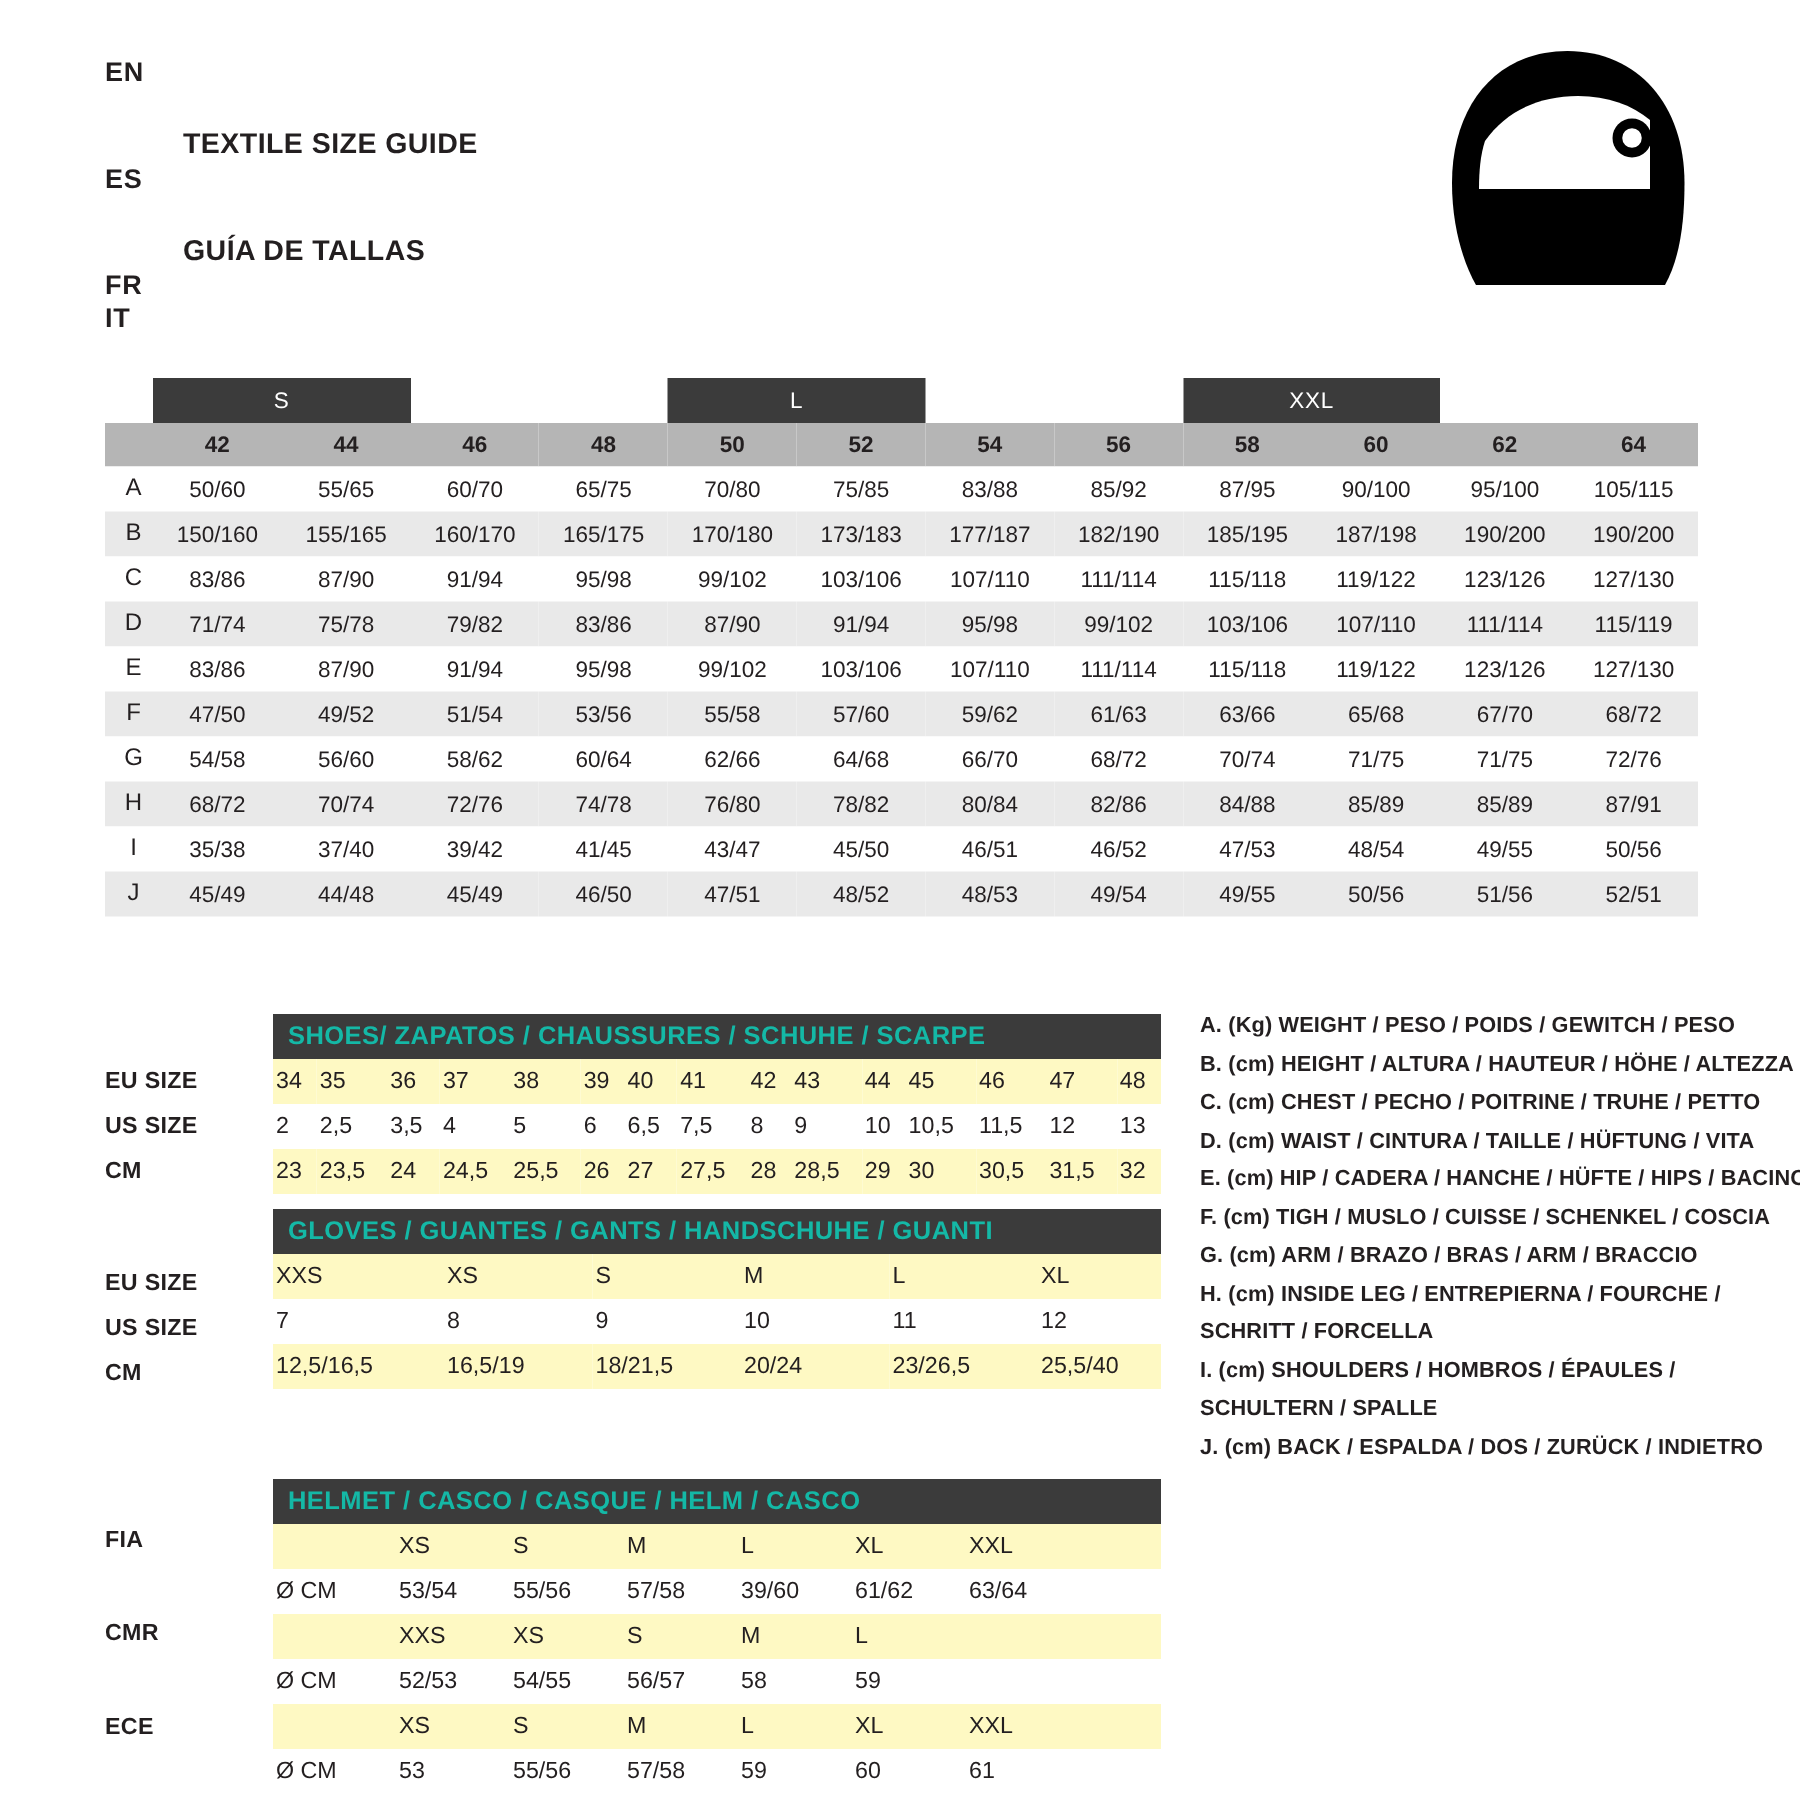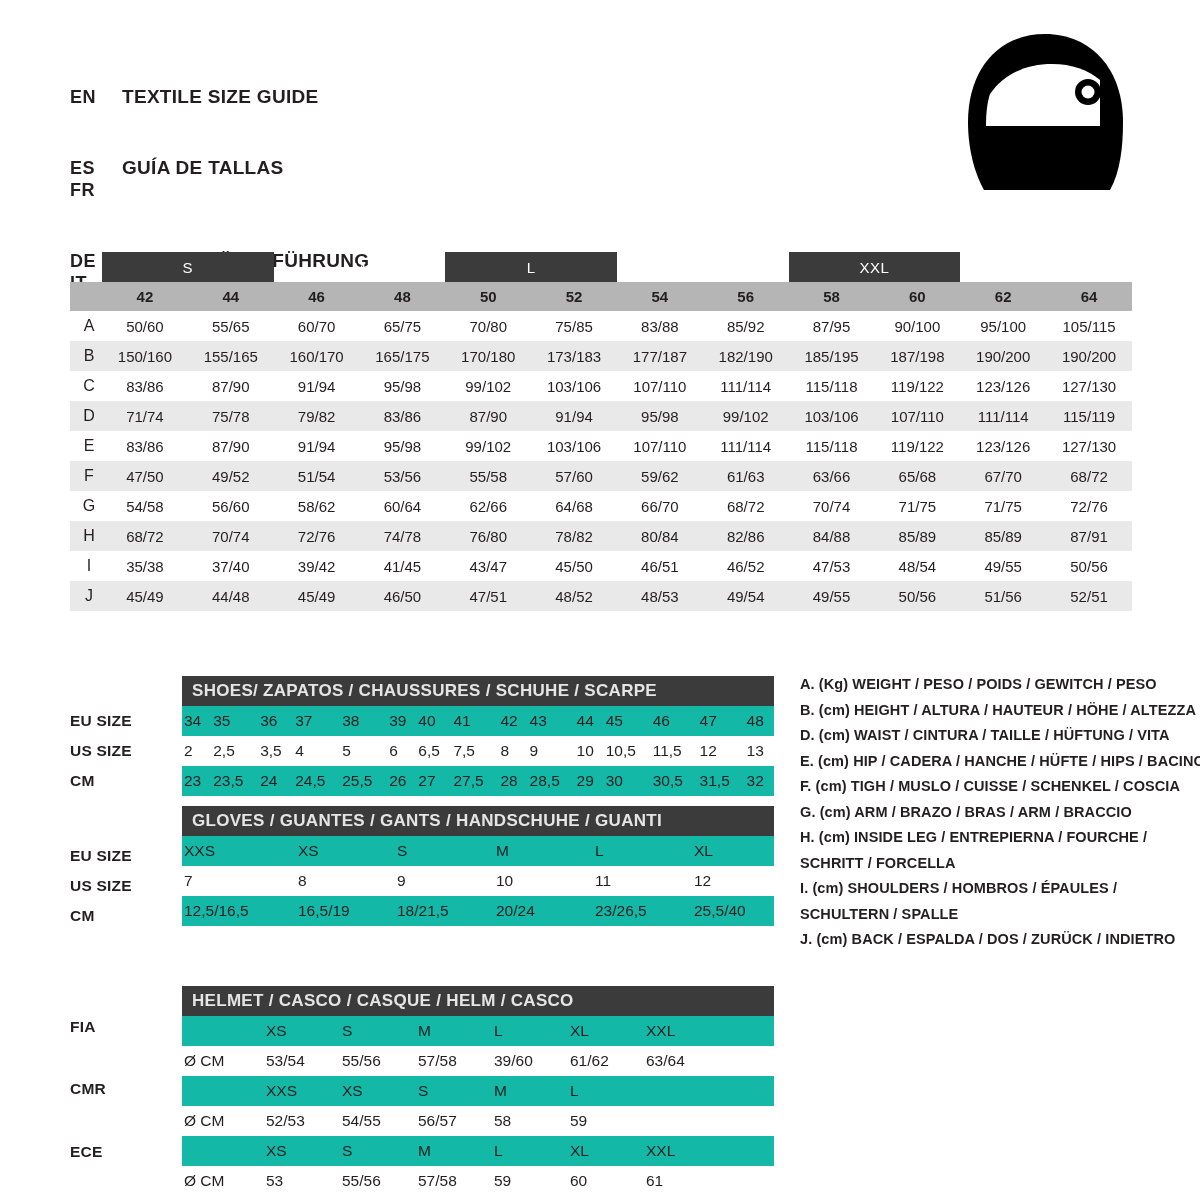--- a/index.html
+++ b/index.html
@@ -18,21 +18,21 @@
 
   
   .header {
     position: absolute;
     left: 70px;
     top: 38px;
     width: 700px;
   }
   .lang-row {
     display: flex;
-    align-items: flex-end;
+    align-items: flex-start;
     margin-bottom: 1px;
   }
   .lang-code {
     width: 52px;
     font-size: 18px;
     font-weight: bold;
     letter-spacing: .5px;
   }
   .lang-text {
     font-size: 19px;
@@ -103,28 +103,28 @@
   }
   .sub td {
     padding: 0 2px;
     height: 30px;
     vertical-align: middle;
     text-align: left;
     white-space: nowrap;
   }
   .sub .title-cell {
     background: #3b3b3b;
-    color: #e5e5e5;
+    color: #14b8a6;
     font-weight: bold;
     font-size: 17px;
     letter-spacing: .3px;
     padding-left: 10px;
     height: 30px;
   }
-  .sub .shade { background: #14b8a6; }
+  .sub .shade { background: #fef9c3; }
   .sub .white { background: #ffffff; }
   .leftlabel {
     position: absolute;
     left: 70px;
     font-weight: bold;
     font-size: 15.5px;
     letter-spacing: .2px;
   }
 
   
@@ -147,24 +147,20 @@
   <div class="lang-row">
     <div class="lang-code">EN</div>
     <div class="lang-text">TEXTILE SIZE GUIDE</div>
   </div>
   <div class="lang-row">
     <div class="lang-code">ES</div>
     <div class="lang-text">GUÍA DE TALLAS</div>
   </div>
   <div class="lang-row">
     <div class="lang-code">FR</div>
-  </div>
-  <div class="lang-row">
-    <div class="lang-code">DE</div>
-    <div class="lang-text">TEXTILGRÖßENFÜHRUNG</div>
   </div>
   <div class="lang-row">
     <div class="lang-code">IT</div>
   </div>
 </div>
 
 <div class="helmet">
   <svg viewBox="0 0 170 180" width="170" height="180" aria-hidden="true">
     <path d="M85 4 C38 4 8 40 8 92 C8 122 16 146 24 160 L150 160 C160 142 163 118 163 92 C163 40 132 4 85 4 Z" fill="#000000"></path>
     <path d="M30 64 C44 44 66 34 92 34 C112 34 128 40 140 50 L140 96 L26 96 C26 84 27 73 30 64 Z" fill="#ffffff"></path>
@@ -518,20 +514,21 @@
     <td>59</td>
     <td>60</td>
     <td>61</td>
   </tr>
 </tbody>
   </table>
 
 <div class="legend">
   <div>A. (Kg) WEIGHT / PESO / POIDS / GEWITCH / PESO</div>
   <div>B. (cm) HEIGHT / ALTURA / HAUTEUR / HÖHE / ALTEZZA</div>
+  <div>C. (cm) CHEST / PECHO / POITRINE / TRUHE / PETTO</div>
   <div>D. (cm) WAIST / CINTURA / TAILLE / HÜFTUNG / VITA</div>
   <div>E. (cm) HIP / CADERA / HANCHE / HÜFTE / HIPS / BACINO</div>
   <div>F. (cm) TIGH / MUSLO / CUISSE / SCHENKEL / COSCIA</div>
   <div>G. (cm) ARM / BRAZO / BRAS / ARM / BRACCIO</div>
   <div>H. (cm) INSIDE LEG / ENTREPIERNA / FOURCHE /</div>
   <div>SCHRITT / FORCELLA</div>
   <div>I. (cm) SHOULDERS / HOMBROS / ÉPAULES /</div>
   <div>SCHULTERN / SPALLE</div>
   <div>J. (cm) BACK / ESPALDA / DOS / ZURÜCK / INDIETRO</div>
 </div>

